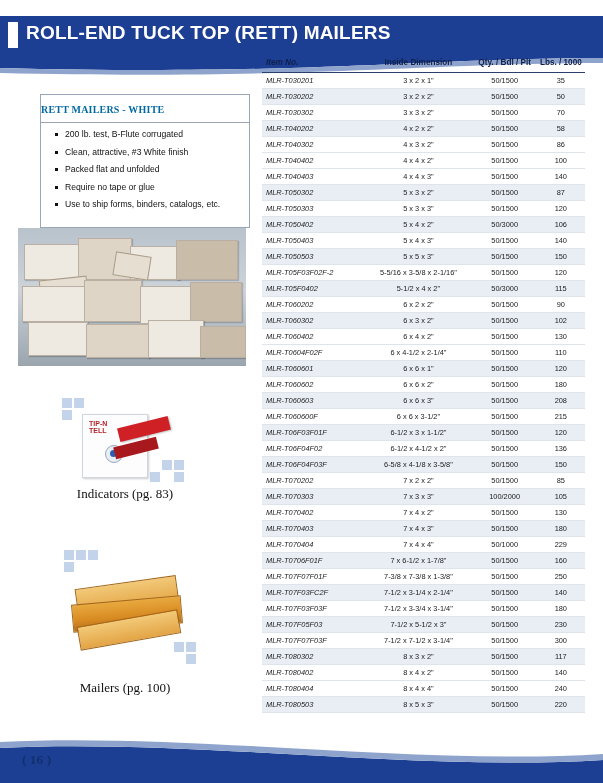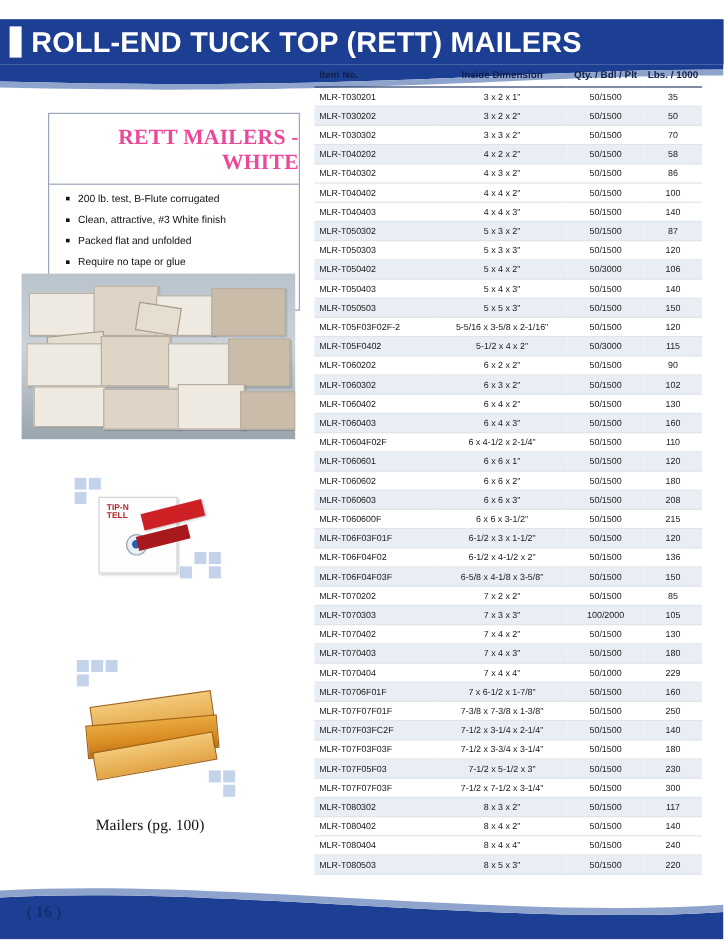--- a/index.html
+++ b/index.html
@@ -33,21 +33,21 @@
   .header-band .accent-left {
     position: absolute;
     left: 8px; top: 6px;
     width: 10px; height: 26px;
     background: #ffffff;
   }
   .header-title {
     position: absolute;
     left: 26px;
     top: 22px;
-    font-size: 24px;
+    font-size: 19px;
     font-weight: bold;
     color: #ffffff;
     letter-spacing: 0.2px;
     font-family: "Liberation Sans", sans-serif;
   }
   .header-swoop {
     position: absolute;
     left: 0; top: 54px;
     width: 603px; height: 26px;
     overflow: hidden;
@@ -55,24 +55,24 @@
 
   .feature-box {
     position: absolute;
     left: 40px; top: 94px;
     width: 208px;
     border: 1px solid #9aa6b8;
     background: #ffffff;
     padding: 0;
   }
   .feature-box-title {
-    text-align: right;
-    font-size: 18px;
+    text-align: left;
+    font-size: 10px;
     font-weight: bold;
-    color: #ec4899;
+    color: #0369a1;
     padding: 9px 0 7px 0;
     font-family: "Liberation Serif", serif;
     letter-spacing: 0.2px;
   }
   .feature-divider {
     height: 1px;
     background: #9aa6b8;
     margin: 0 0 6px 0;
   }
   .feature-list {
@@ -233,21 +233,21 @@
     text-align: center;
     white-space: nowrap;
   }
   table.pricing td.col-item {
     text-align: left;
     padding-left: 4px;
   }
   table.pricing tr.alt td {
     background: #e9eef5;
   }
-  .col-w-item { width: 104px; }
+  .col-w-item { width: 104px; font-style: italic; }
   .col-w-dim { width: 112px; }
   .col-w-qty { width: 62px; }
   .col-w-lbs { width: 45px; }
 
   
   .footer-band {
     position: absolute;
     left: 0; top: 738px;
     width: 603px; height: 45px;
     overflow: hidden;
@@ -315,20 +315,21 @@
     <div class="pix" style="left:112px; top:62px; width:10px; height:10px;"></div>
     <div class="pix" style="left:112px; top:74px; width:10px; height:10px;"></div>
     <div class="pix" style="left:88px; top:74px; width:10px; height:10px;"></div>
     <div class="tip-card">
       <div class="tip-label">TIP-N<br>TELL</div>
       <div class="tip-dot"></div>
     </div>
     <div class="red-strip"></div>
     <div class="red-strip2"></div>
   </div>
+  <div class="caption caption-indicators">Indicators (pg. 83)</div>
 
   <div class="mailer-img">
     <div class="pix" style="left:2px; top:2px; width:10px; height:10px;"></div>
     <div class="pix" style="left:14px; top:2px; width:10px; height:10px;"></div>
     <div class="pix" style="left:2px; top:14px; width:10px; height:10px;"></div>
     <div class="pix" style="left:26px; top:2px; width:10px; height:10px;"></div>
     <div class="pix" style="left:112px; top:94px; width:10px; height:10px;"></div>
     <div class="pix" style="left:124px; top:94px; width:10px; height:10px;"></div>
     <div class="pix" style="left:124px; top:106px; width:10px; height:10px;"></div>
     <div class="env light" style="left:14px; top:34px; width:100px; height:26px; transform:rotate(-8deg);"></div>
@@ -443,26 +444,20 @@
             <td class="col-w-dim">6 x 3 x 2"</td>
             <td class="col-w-qty">50/1500</td>
             <td class="col-w-lbs">102</td>
           </tr>
           <tr>
             <td class="col-item col-w-item">MLR-T060402</td>
             <td class="col-w-dim">6 x 4 x 2"</td>
             <td class="col-w-qty">50/1500</td>
             <td class="col-w-lbs">130</td>
           </tr>
-          <tr class="alt">
-            <td class="col-item col-w-item">MLR-T060403</td>
-            <td class="col-w-dim">6 x 4 x 3"</td>
-            <td class="col-w-qty">50/1500</td>
-            <td class="col-w-lbs">160</td>
-          </tr>
           <tr>
             <td class="col-item col-w-item">MLR-T0604F02F</td>
             <td class="col-w-dim">6 x 4-1/2 x 2-1/4"</td>
             <td class="col-w-qty">50/1500</td>
             <td class="col-w-lbs">110</td>
           </tr>
           <tr class="alt">
             <td class="col-item col-w-item">MLR-T060601</td>
             <td class="col-w-dim">6 x 6 x 1"</td>
             <td class="col-w-qty">50/1500</td>

